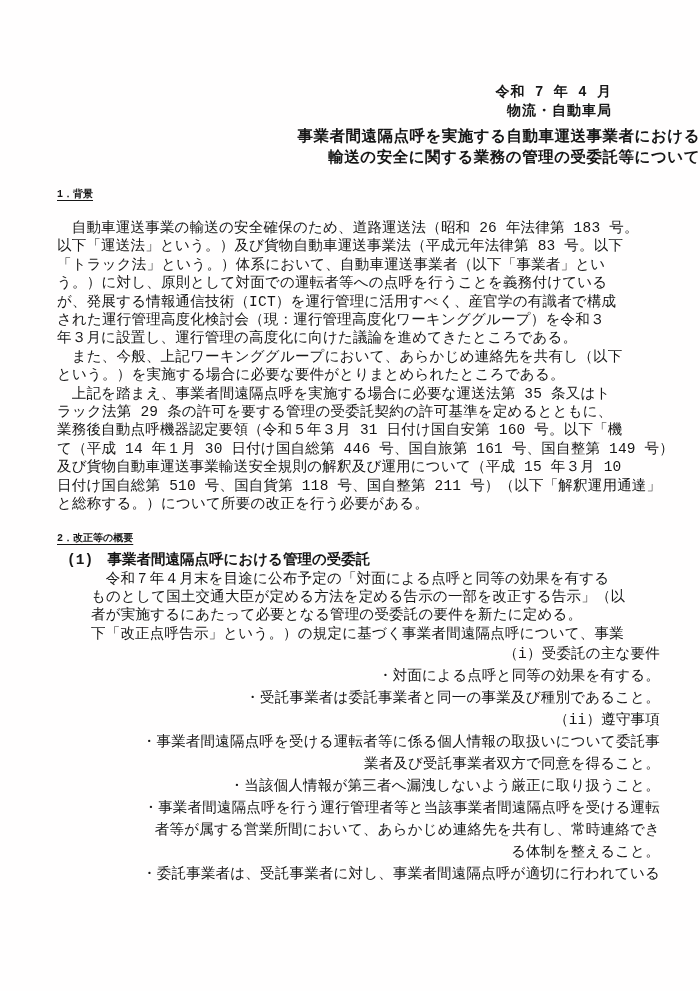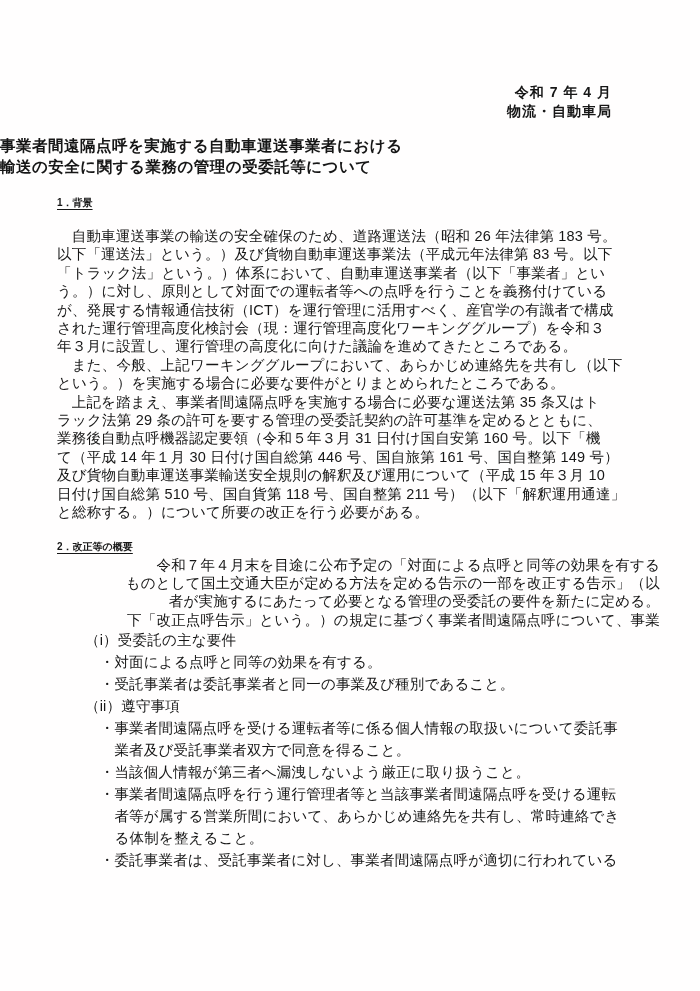--- a/index.html
+++ b/index.html
@@ -6,36 +6,36 @@
     margin: 0;
     padding: 0;
     background: #ffffff;
   }
   .page {
     position: relative;
     width: 700px;
     height: 991px;
     background: #fffefe;
     color: #161616;
-    font-family: Liberation Sans, sans-serif;
+    font-family: Liberation Mono, monospace;
     overflow: hidden;
     box-sizing: border-box;
   }
   .doc-header {
     padding-top: 83px;
     padding-right: 88px;
     text-align: right;
     font-size: 14px;
     line-height: 19px;
     font-weight: 600;
     letter-spacing: 1px;
   }
   .doc-title {
-    margin-top: 14px;
-    text-align: left;
+    margin-top: 6px;
+    text-align: right;
     font-size: 15.5px;
     font-weight: 700;
     line-height: 21px;
     letter-spacing: 0.5px;
   }
   .section {
     margin-left: 57px;
     margin-right: 40px;
   }
   .sec1 { margin-top: 17px; }
@@ -56,22 +56,22 @@
     letter-spacing: 0.2px;
   }
   .sub-heading {
     margin-left: 10px;
     margin-top: 2px;
     font-size: 14.5px;
     font-weight: 700;
     line-height: 20px;
     white-space: pre;
   }
-  .para { margin-left: 34px; text-align: right; }
-  .items { margin-left: 28px; }
+  .para { margin-left: 34px; }
+  .items { margin-left: 28px; text-align: right; }
   .item-line {
     font-size: 14.5px;
     line-height: 22px;
     white-space: pre;
     letter-spacing: 0.2px;
   }
 </style>
 </head>
 <body>
 
@@ -105,20 +105,21 @@
         <div class="line">て（平成 14 年１月 30 日付け国自総第 446 号、国自旅第 161 号、国自整第 149 号）</div>
         <div class="line">及び貨物自動車運送事業輸送安全規則の解釈及び運用について（平成 15 年３月 10</div>
         <div class="line">日付け国自総第 510 号、国自貨第 118 号、国自整第 211 号）（以下「解釈運用通達」</div>
         <div class="line">と総称する。）について所要の改正を行う必要がある。</div>
       </div>
   </div>
 
   <div class="section sec2">
     <div class="sec-heading">2．改正等の概要</div>
     <div class="sub1">
+      <div class="sub-heading">(1)　事業者間遠隔点呼における管理の受委託</div>
       <div class="para">
           <div class="line">　令和７年４月末を目途に公布予定の「対面による点呼と同等の効果を有する</div>
           <div class="line">ものとして国土交通大臣が定める方法を定める告示の一部を改正する告示」（以</div>
           <div class="line">者が実施するにあたって必要となる管理の受委託の要件を新たに定める。</div>
           <div class="line">下「改正点呼告示」という。）の規定に基づく事業者間遠隔点呼について、事業</div>
         </div>
       <div class="items">
           <div class="item-line">（i）受委託の主な要件</div>
           <div class="item-line">　・対面による点呼と同等の効果を有する。</div>
           <div class="item-line">　・受託事業者は委託事業者と同一の事業及び種別であること。</div>

